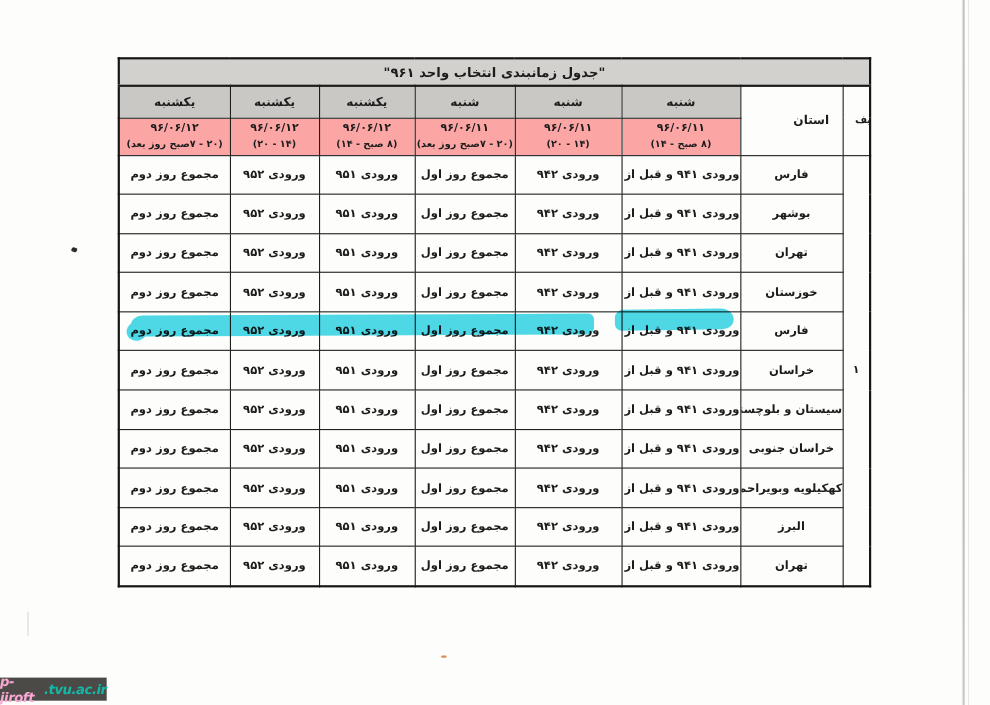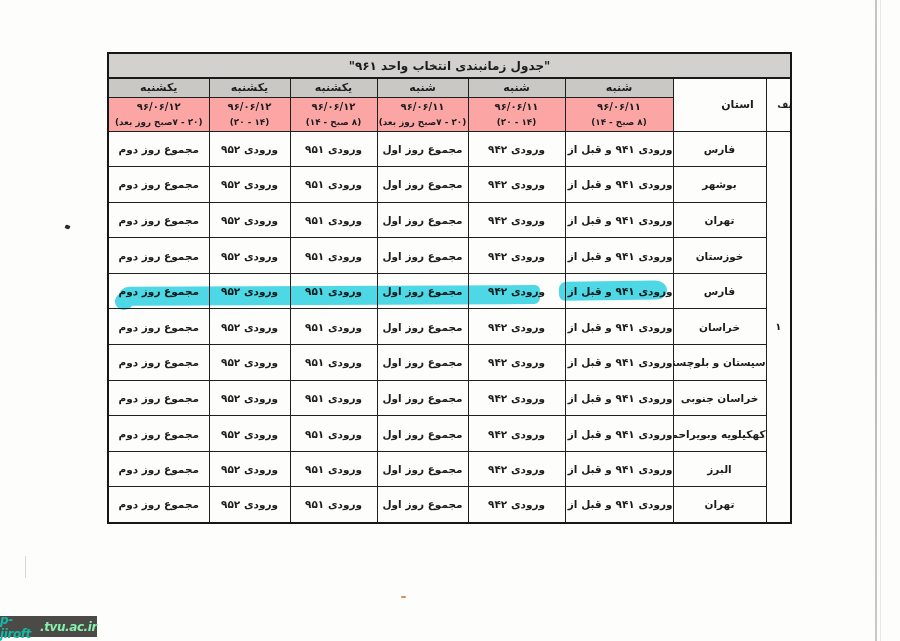--- a/index.html
+++ b/index.html
@@ -47,21 +47,21 @@
     text-align: center; vertical-align: middle;
     overflow: hidden; white-space: nowrap;
   }
   table.schedule { border: 2.2px solid #161615; }
   tr.title-row th {
     height: 25px; background: #d2d1cd;
     font-size: 12px; letter-spacing: 0;
     border-bottom: 2px solid #1a1a19;
   }
   tr.day-row th.day-cell {
-    height: 19px; background: #c9c8c4; font-size: 11px; font-weight: bold;
+    height: 29px; background: #c9c8c4; font-size: 11px; font-weight: bold;
   }
   th.rank-head, th.prov-head { background: #fdfdfb; font-weight: bold; padding-left: 36px; }
   th.rank-head { font-size: 9.5px; }
   th.prov-head { font-size: 11px; }
   tr.datetime-row td { height: 34px; background: #fca5a5; padding: 1px 0; }
   .dt-date { font-size: 10px; line-height: 16px; }
   .dt-time { font-size: 8.8px; line-height: 14px; }
   tbody td { height: 35.6px; background: #fdfdfb; font-size: 10.5px; }
   tbody td.prov-cell { font-size: 10.5px; }
   tbody td.rank-cell { font-size: 10px; }
@@ -91,22 +91,22 @@
 
   
   .site-banner {
     position: absolute; left: 0; top: 616px; width: 97px; height: 21px;
     background: #4c4a46;
     display: flex; align-items: center; justify-content: center;
     font-style: italic; font-weight: bold; font-size: 12px;
     letter-spacing: -0.4px;
     direction: ltr;
   }
-  .site-banner .site-name { color: #14b8a6; }
-  .site-banner .site-domain { color: #86efac; }
+  .site-banner .site-name { color: #f9a8d4; }
+  .site-banner .site-domain { color: #14b8a6; }
 </style>
 </head>
 <body>
 
 <div class="page">
 
   <table class="schedule">
     <colgroup>
       <col style="width:25px">
       <col style="width:93px">

